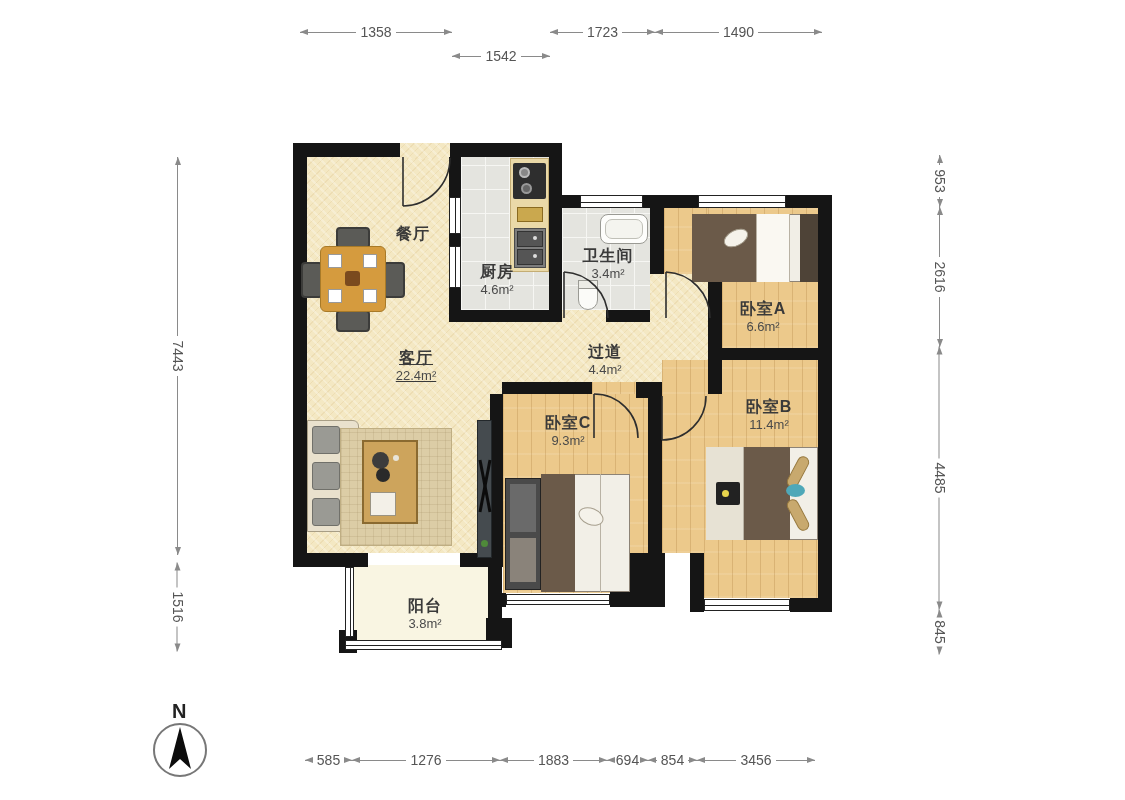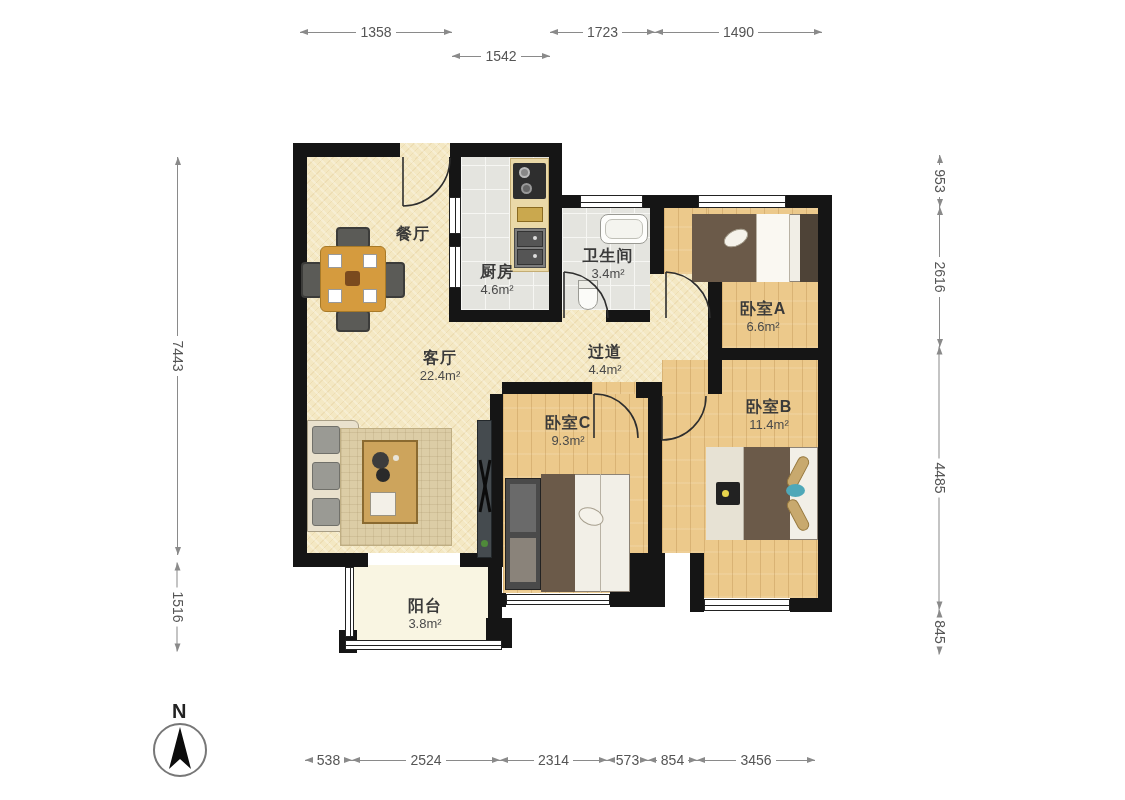--- a/index.html
+++ b/index.html
@@ -204,21 +204,21 @@
     <div class="ar">4.6m²</div>
   </div>
   <div class="room-label" style="left:608px;top:246px;">
     <div class="nm">卫生间</div>
     <div class="ar">3.4m²</div>
   </div>
   <div class="room-label" style="left:763px;top:299px;">
     <div class="nm">卧室A</div>
     <div class="ar">6.6m²</div>
   </div>
-  <div class="room-label" style="left:440px;top:348px;">
+  <div class="room-label" style="left:416px;top:348px;text-decoration:underline;">
     <div class="nm">客厅</div>
     <div class="ar">22.4m²</div>
   </div>
   <div class="room-label" style="left:605px;top:342px;">
     <div class="nm">过道</div>
     <div class="ar">4.4m²</div>
   </div>
   <div class="room-label" style="left:568px;top:413px;">
     <div class="nm">卧室C</div>
     <div class="ar">9.3m²</div>
@@ -248,36 +248,36 @@
       <span class="ln r"></span>
   </div>
   <div class="dim" style="left:655px;top:22px;width:167px;">
     <span class="ln l"></span>
       <span class="lbl">1490</span>
       <span class="ln r"></span>
   </div>
 
   <div class="dim" style="left:305px;top:750px;width:47px;">
     <span class="ln l"></span>
-      <span class="lbl">538</span>
+      <span class="lbl">585</span>
       <span class="ln r"></span>
   </div>
   <div class="dim" style="left:352px;top:750px;width:148px;">
     <span class="ln l"></span>
-      <span class="lbl">2524</span>
+      <span class="lbl">1276</span>
       <span class="ln r"></span>
   </div>
   <div class="dim" style="left:500px;top:750px;width:107px;">
     <span class="ln l"></span>
-      <span class="lbl">2314</span>
+      <span class="lbl">1883</span>
       <span class="ln r"></span>
   </div>
   <div class="dim" style="left:607px;top:750px;width:41px;">
     <span class="ln l"></span>
-      <span class="lbl">573</span>
+      <span class="lbl">694</span>
       <span class="ln r"></span>
   </div>
   <div class="dim" style="left:648px;top:750px;width:49px;">
     <span class="ln l"></span>
       <span class="lbl">854</span>
       <span class="ln r"></span>
   </div>
   <div class="dim" style="left:697px;top:750px;width:118px;">
     <span class="ln l"></span>
       <span class="lbl">3456</span>

